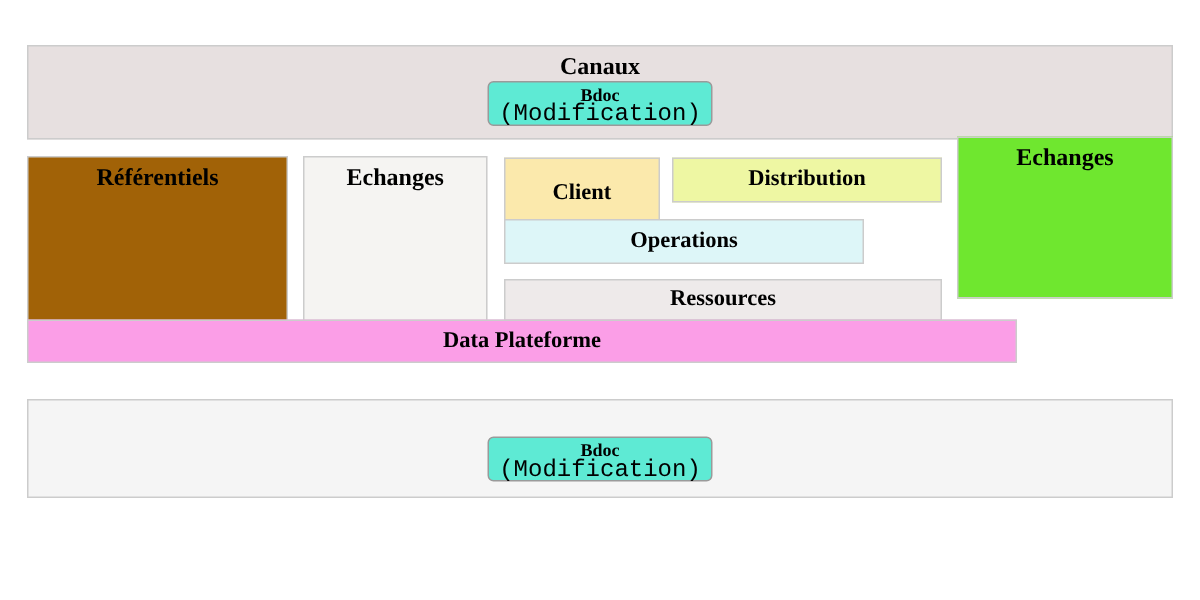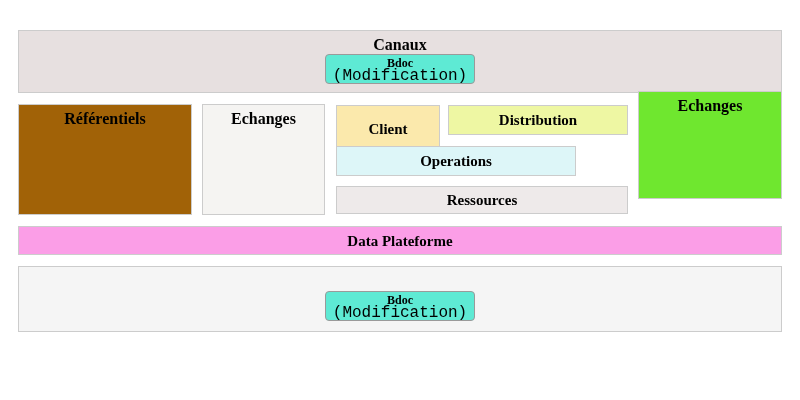--- a/index.html
+++ b/index.html
@@ -55,21 +55,21 @@
   
   .referentiels { left: 18px;  top: 104px; width: 174px; height: 111px; }
   .pilotage     { left: 202px; top: 104px; width: 123px; height: 111px; }
   .client       { left: 336px; top: 105px; width: 104px; height: 48px; }
   .distribution { left: 448px; top: 105px; width: 180px; height: 30px; padding-left: 29px; }
   .operations   { left: 336px; top: 146px; width: 240px; height: 30px; }
   .ressources   { left: 336px; top: 186px; width: 292px; height: 28px; }
   .echanges     { left: 638px; top: 91px; width: 144px; height: 108px; }
 
   
-  .data-plateforme { left: 18px; top: 226px; width: 764px; height: 29px; }
+  .data-plateforme { left: 18px; top: 213px; width: 660px; height: 29px; }
 
   
   .transverse { left: 18px; top: 266px; width: 764px; height: 66px; }
   .transverse .bdoc-box { top: 24px; }
 </style>
 </head>
 <body>
 
 <div class="canvas">
 

